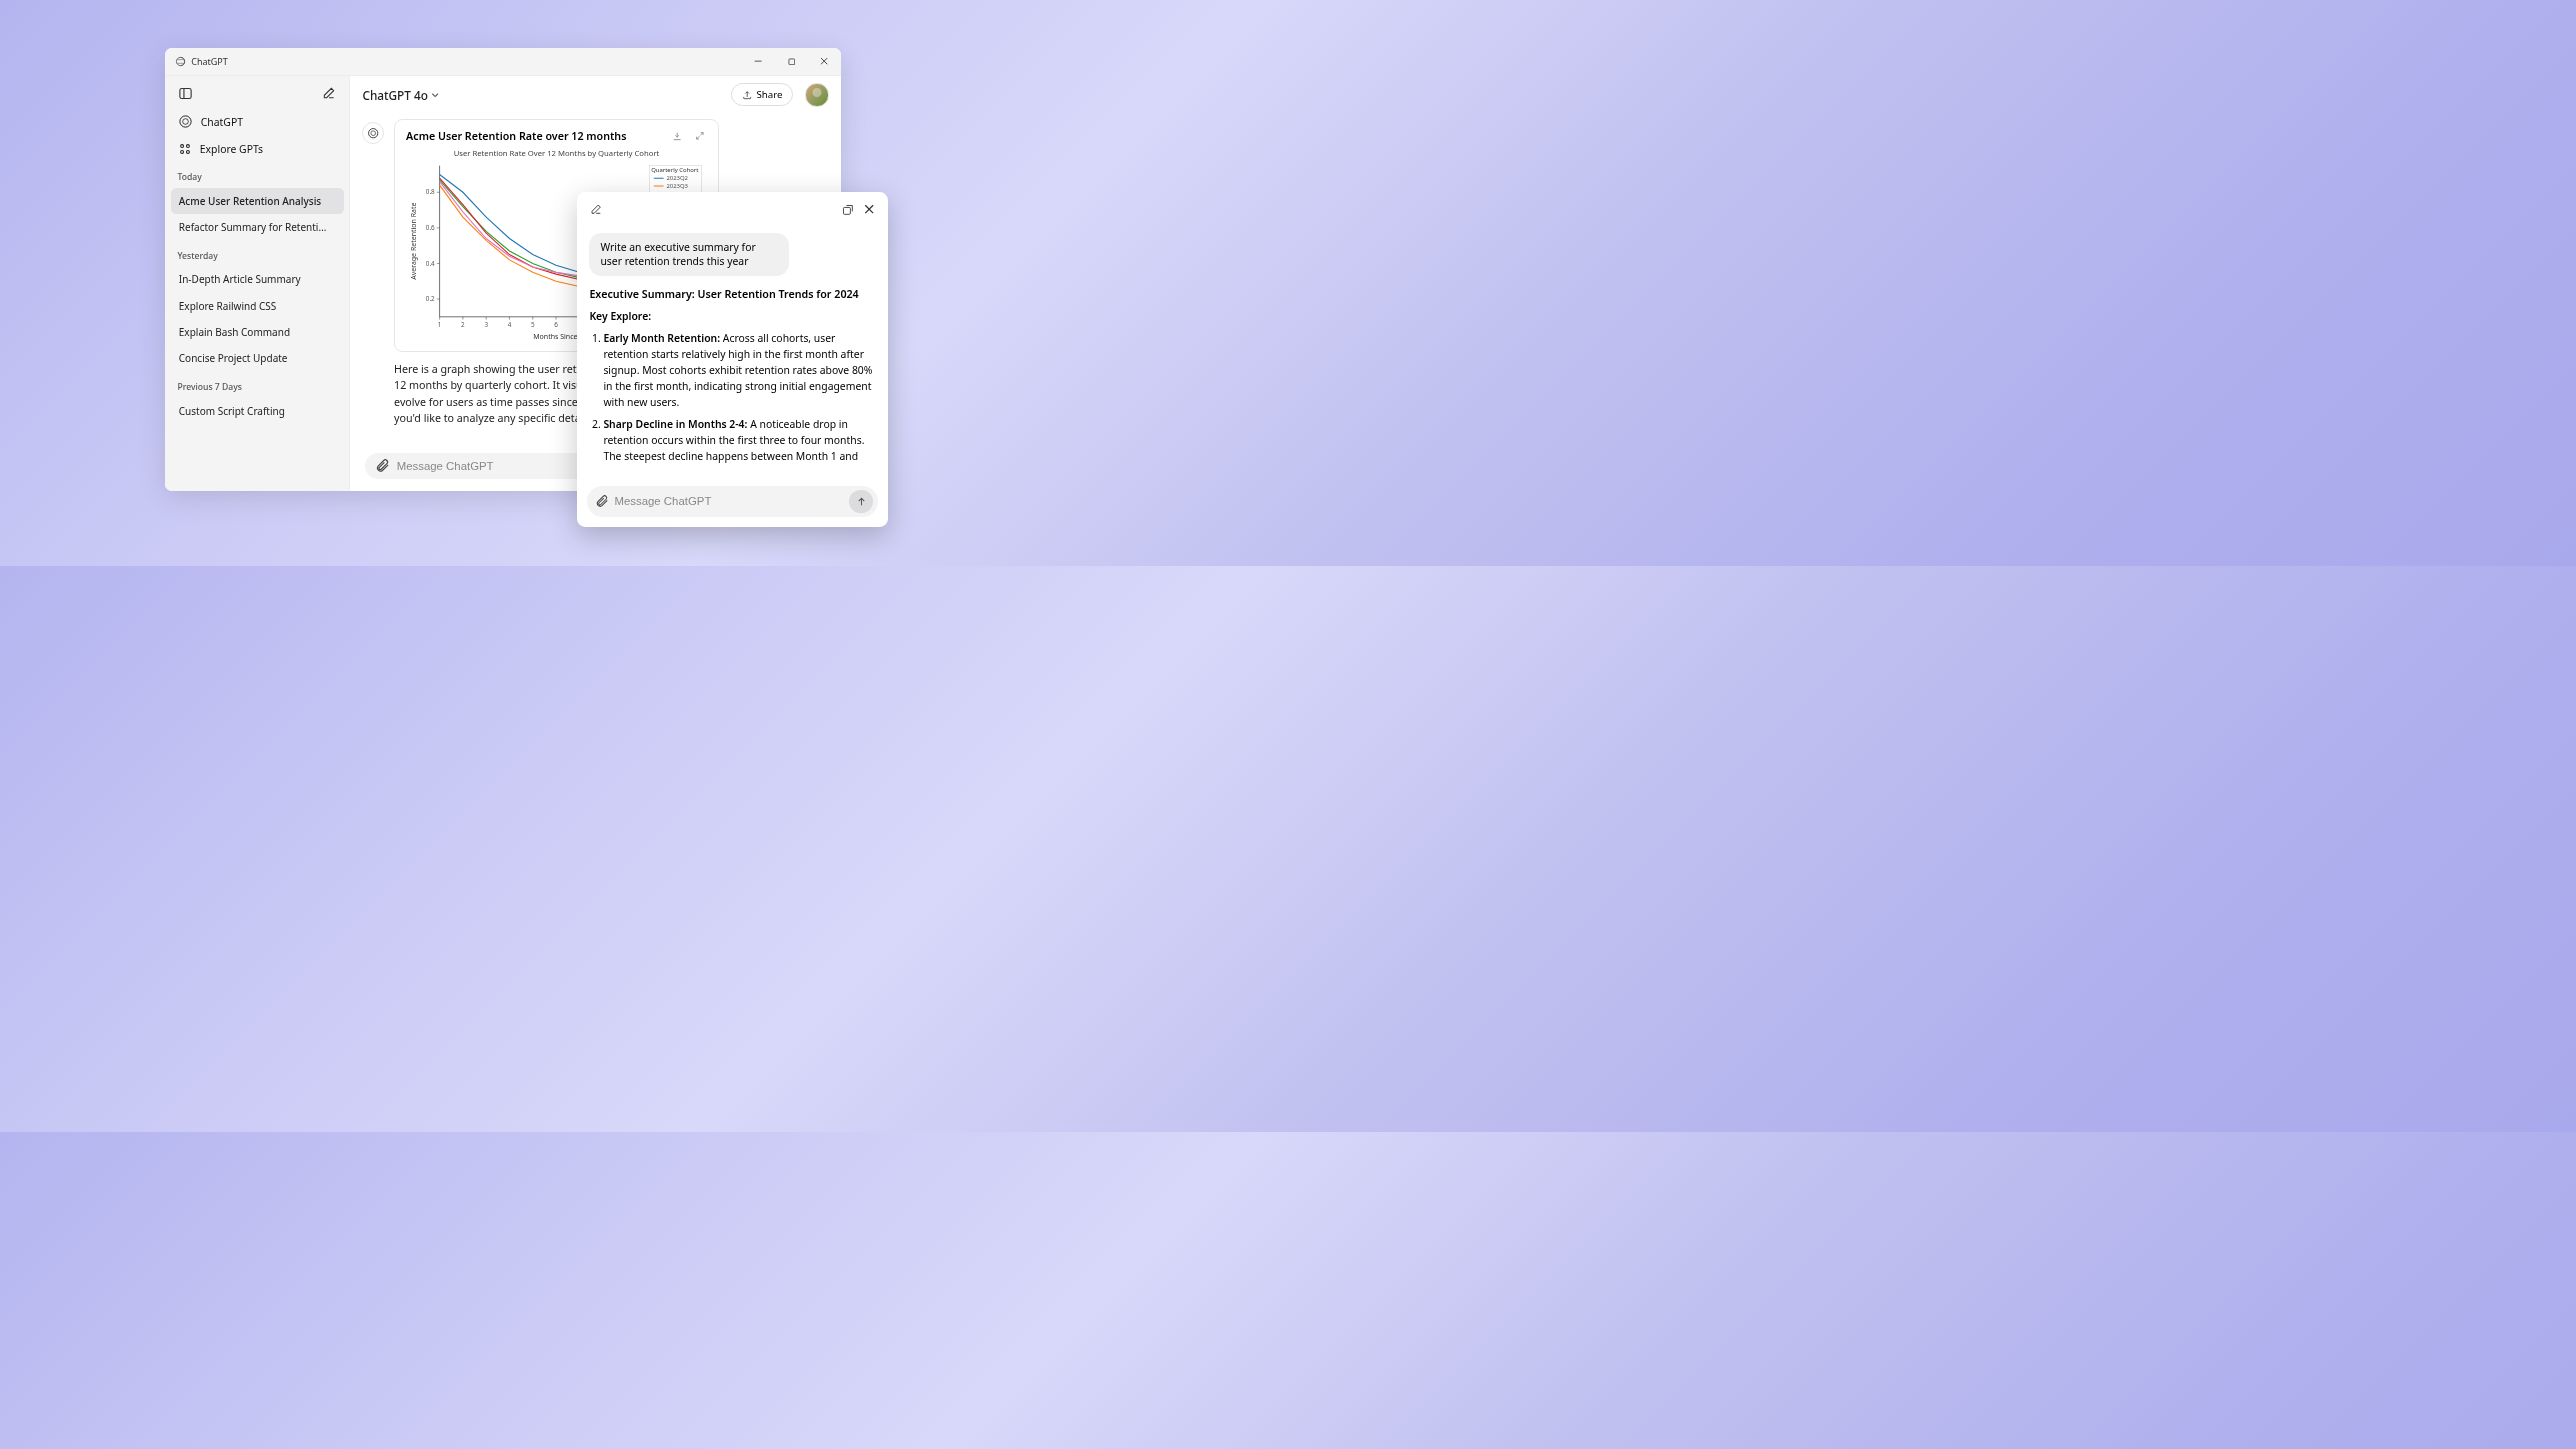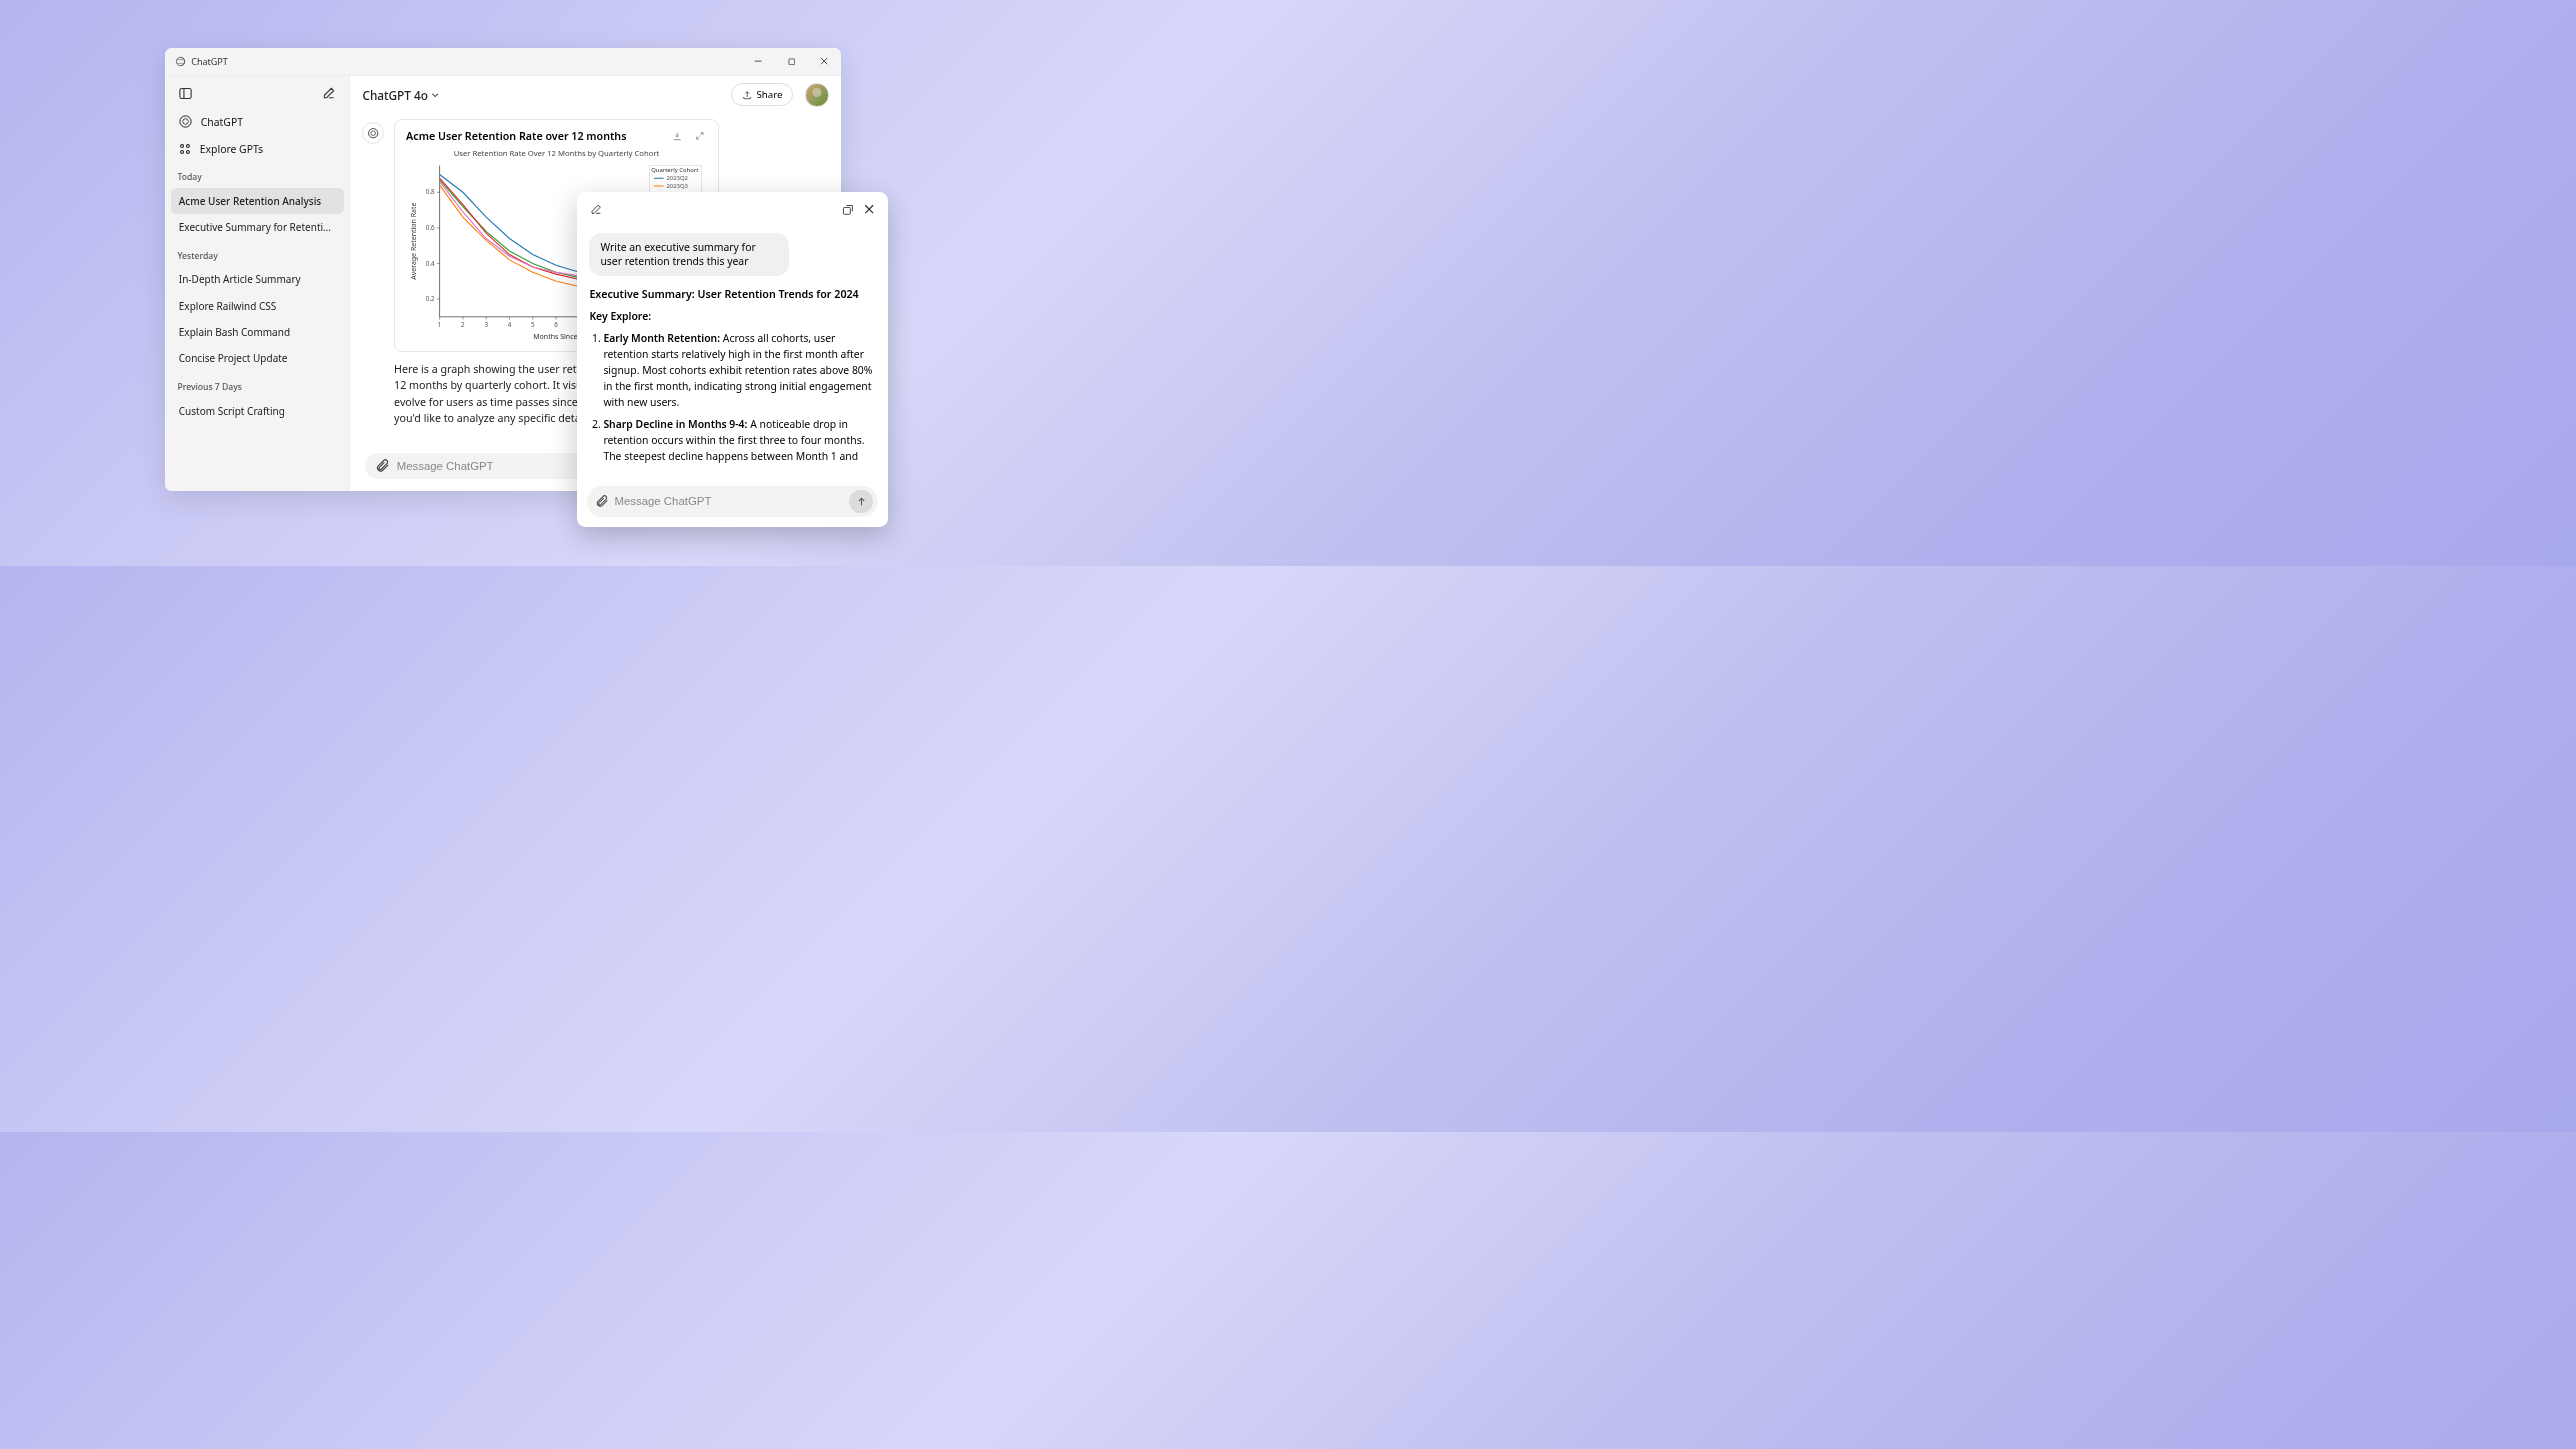--- a/index.html
+++ b/index.html
@@ -182,21 +182,21 @@
               <circle cx="7" cy="17" r="2.5"></circle>
               <circle cx="17" cy="17" r="2.5"></circle>
             </svg>
         </span>
         <span>Explore GPTs</span>
       </div>
 
       <div id="hist-sections">
           <div class="section-label">Today</div>
           <div class="hist-item active">Acme User Retention Analysis</div>
-          <div class="hist-item">Executive Summary for Retenti…</div>
+          <div class="hist-item">Refactor Summary for Retenti…</div>
           <div class="section-label">Yesterday</div>
           <div class="hist-item">In-Depth Article Summary</div>
           <div class="hist-item">Explore Railwind CSS</div>
           <div class="hist-item">Explain Bash Command</div>
           <div class="hist-item">Concise Project Update</div>
           <div class="section-label">Previous 7 Days</div>
           <div class="hist-item">Custom Script Crafting</div>
         </div>
     </div>
 
@@ -337,21 +337,21 @@
 
   <div class="popup-body">
     <div class="user-bubble-row">
       <div class="user-bubble">Write an executive summary for user retention trends this year</div>
     </div>
     <div class="summary">
       <h3>Executive Summary: User Retention Trends for 2024</h3>
       <h4>Key Explore:</h4>
       <ol id="insights-list">
           <li><b>Early Month Retention:</b> Across all cohorts, user retention starts relatively high in the first month after signup. Most cohorts exhibit retention rates above 80% in the first month, indicating strong initial engagement with new users.</li>
-          <li><b>Sharp Decline in Months 9-4:</b> A noticeable drop in retention occurs within the first three to four months. The steepest decline happens between Month 1 and</li>
+          <li><b>Sharp Decline in Months 2-4:</b> A noticeable drop in retention occurs within the first three to four months. The steepest decline happens between Month 1 and</li>
         </ol>
     </div>
   </div>
 
   <div class="popup-compose">
     <span>
       <svg width="14" height="14" viewBox="0 0 24 24" fill="none" stroke="#444" stroke-width="1.8">
           <path d="M21 11l-9 9a5 5 0 0 1-7-7l9-9a3.5 3.5 0 0 1 5 5l-9 9a2 2 0 0 1-3-3l8-8"></path>
         </svg>
     </span>

